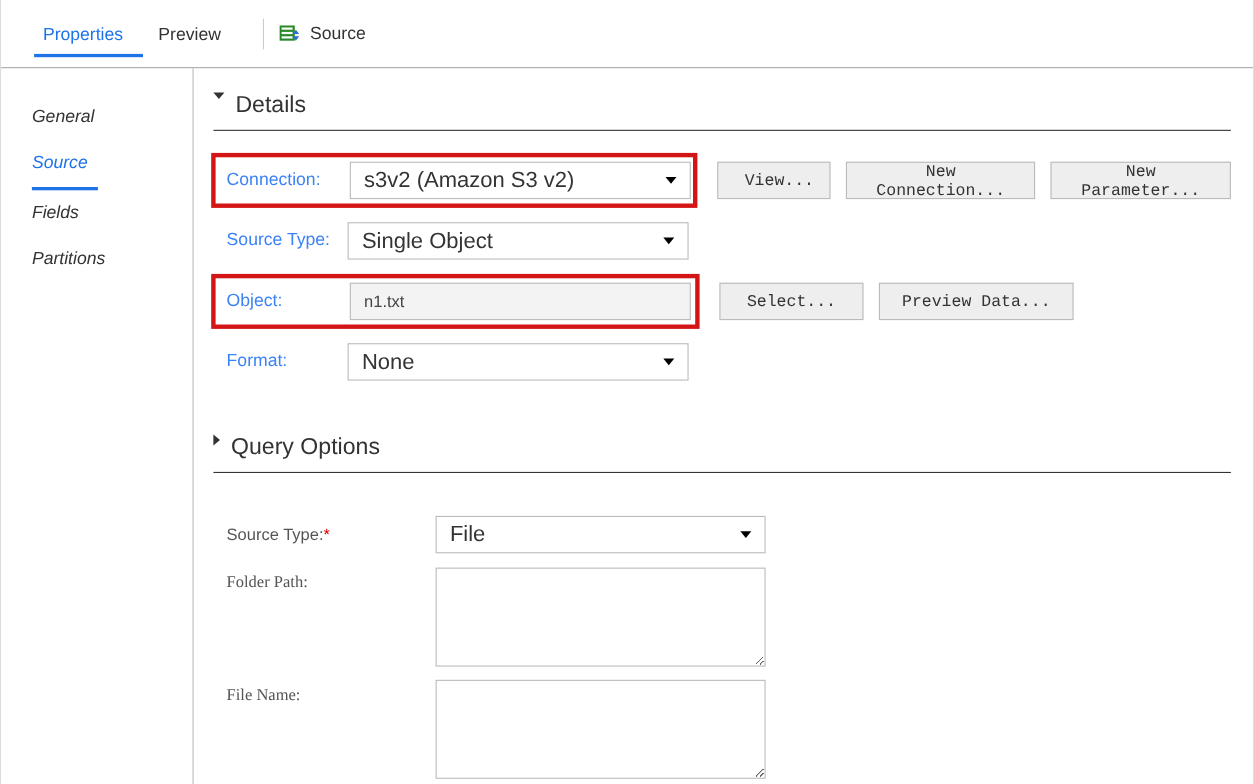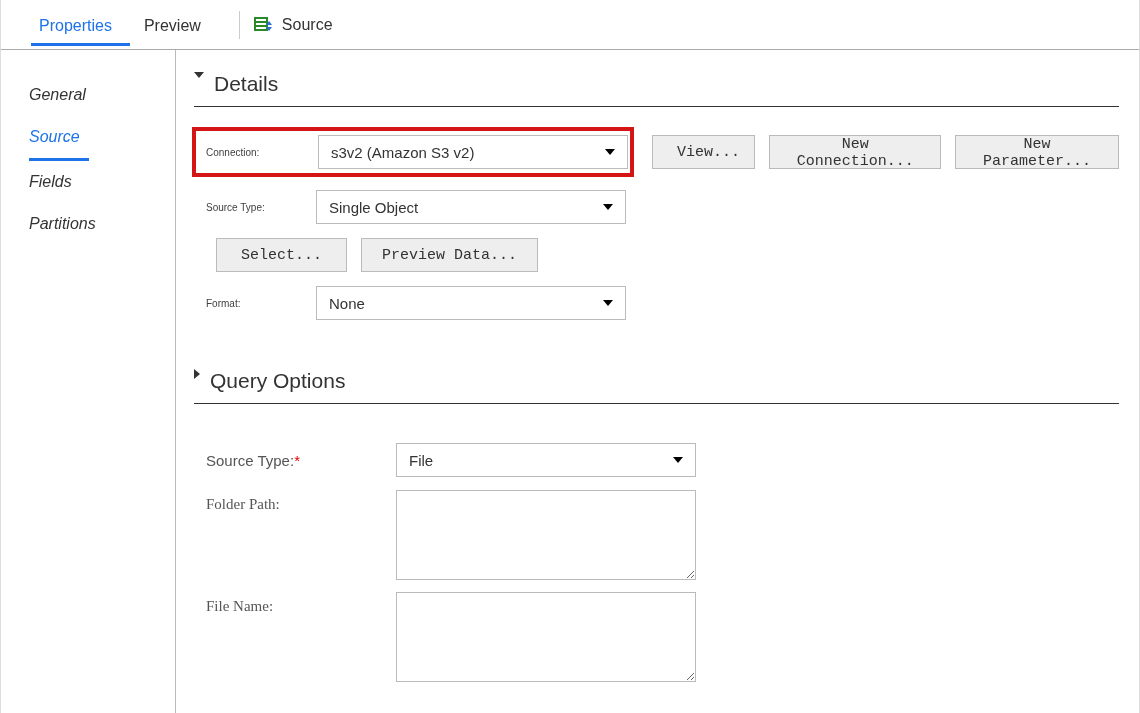--- a/index.html
+++ b/index.html
@@ -16,21 +16,21 @@
     border-top: none;
     width: 1140px;
     min-height: 713px;
     background: #fff;
   }
   
   .top-tabs {
     display: flex;
     align-items: center;
     border-bottom: 1px solid #aaa;
-    height: 50px;
+    height: 62px;
     padding-left: 30px;
   }
   .top-tab {
     padding: 12px 18px 10px 8px;
     margin-right: 6px;
     font-size: 16px;
     color: #333;
     cursor: pointer;
     position: relative;
   }
@@ -120,39 +120,39 @@
     padding: 20px 0 10px 12px;
   }
   .row {
     display: flex;
     align-items: center;
     margin-bottom: 12px;
     min-height: 36px;
   }
   .row-label {
     width: 110px;
-    font-size: 10px;
-    color: #404040;
+    font-size: 16px;
+    color: #3b82f6;
   }
   .row-label-adv {
     width: 190px;
     font-size: 15px;
     color: #555;
   }
   .req { color: #d00; }
   .select {
     position: relative;
     width: 310px;
     height: 34px;
     border: 1px solid #bbb;
     background: #fff;
     display: flex;
     align-items: center;
     padding: 0 30px 0 12px;
-    font-size: 15px;
+    font-size: 20px;
     cursor: pointer;
   }
   .select::after {
     content: "";
     position: absolute;
     right: 12px; top: 50%;
     transform: translateY(-50%);
     width: 0; height: 0;
     border-left: 5px solid transparent;
     border-right: 5px solid transparent;
@@ -260,20 +260,26 @@
           </div>
 
           <div class="row">
             <span class="row-label">Source Type:</span>
             <div class="select">
               <span>Single Object</span>
             </div>
           </div>
 
           <div class="row">
+            <div class="highlight-box">
+              <span class="row-label">Object:</span>
+              <div class="readonly-box">
+                <span>n1.txt</span>
+              </div>
+            </div>
             <button class="btn">Select...</button>
             <button class="btn wide" style="min-width:140px">Preview Data...</button>
           </div>
 
           <div class="row">
             <span class="row-label">Format:</span>
             <div class="select">
               <span>None</span>
             </div>
           </div>

